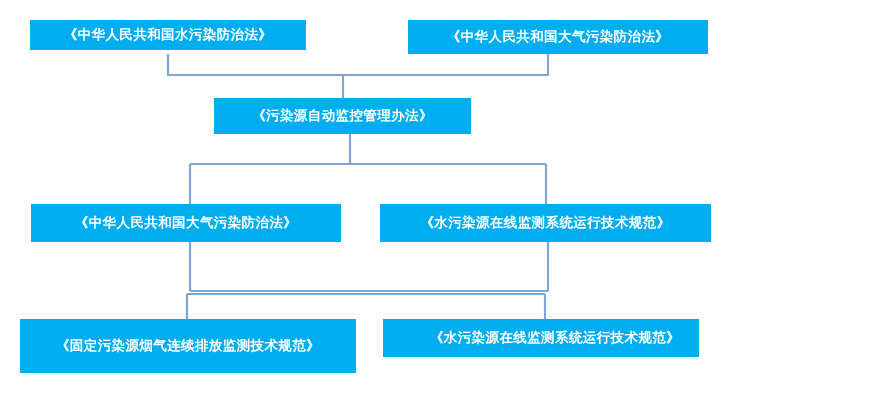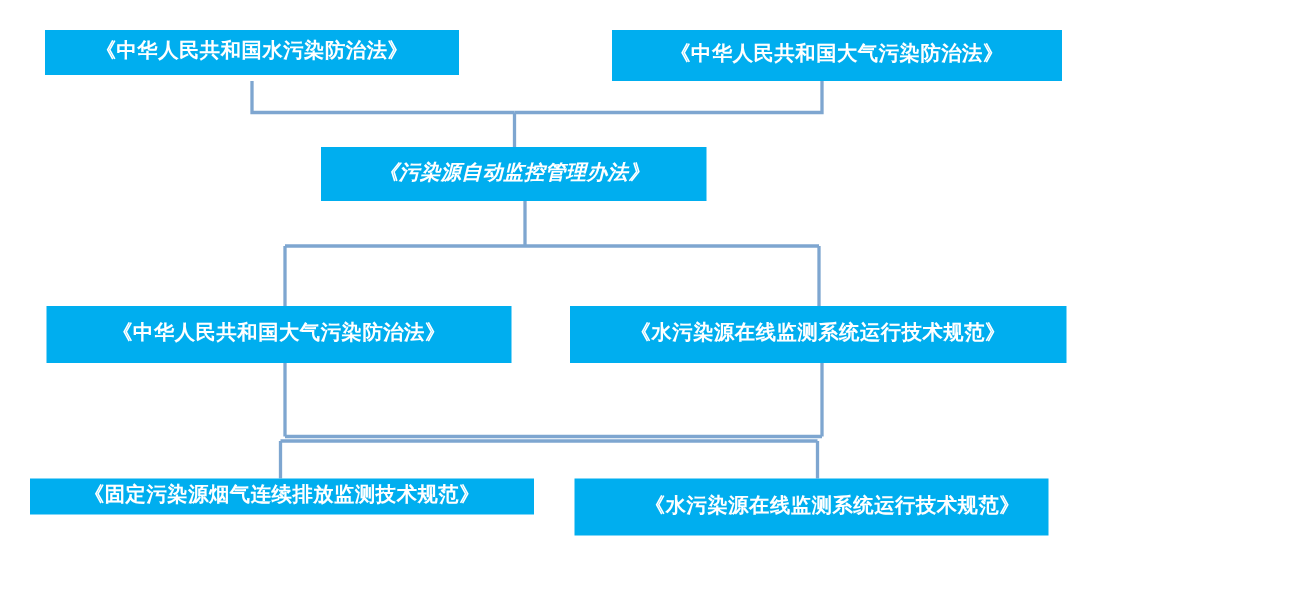--- a/index.html
+++ b/index.html
@@ -45,26 +45,26 @@
   }
   .node-label {
     display: block;
     padding: 0 4px;
   }
 
   
   #node-water-law      { left: 30px;  top: 20px;  width: 276px; height: 30px; }
   #node-air-law        { left: 408px; top: 20px;  width: 300px; height: 34px; }
   
-  #node-auto-mgmt      { left: 214px; top: 98px;  width: 257px; height: 36px; font-style: italic; }
+  #node-auto-mgmt      { left: 214px; top: 98px;  width: 257px; height: 36px; }
   
   #node-facility-op    { left: 31px;  top: 204px; width: 310px; height: 38px; }
   #node-onsite-insp    { left: 380px; top: 204px; width: 331px; height: 38px; }
   
-  #node-cems-spec      { left: 20px;  top: 319px; width: 336px; height: 24px; }
+  #node-cems-spec      { left: 20px;  top: 319px; width: 336px; height: 54px; }
   #node-water-online   { left: 383px; top: 319px; width: 316px; height: 38px; padding-left: 28px; }
 </style>
 </head>
 <body>
 
 <div id="canvas">
 
   <svg id="connector-layer" viewBox="0 0 869 404" width="869" height="404" xmlns="http://www.w3.org/2000/svg">
     <g fill="none" stroke="#7EA6D0" stroke-width="2.2" stroke-linecap="butt">
 

